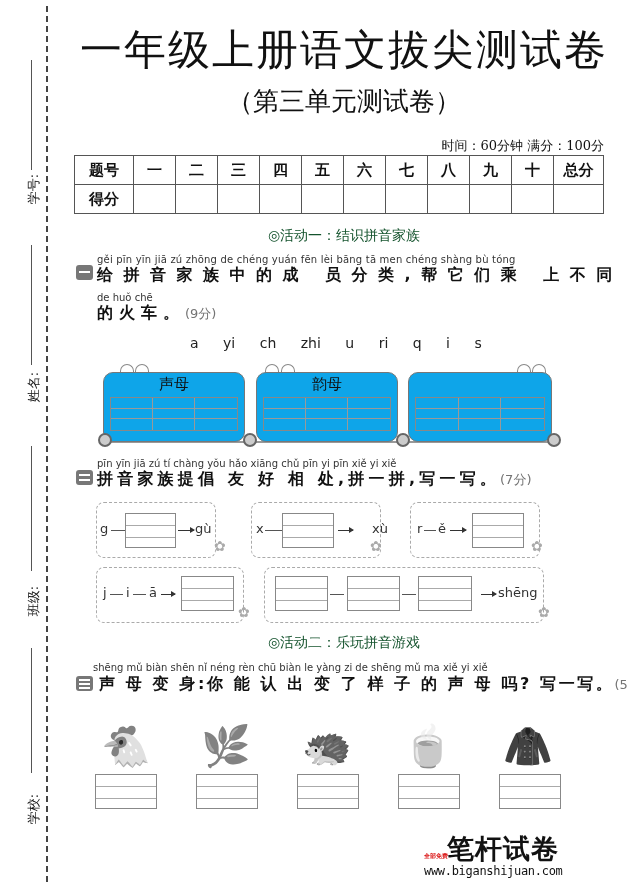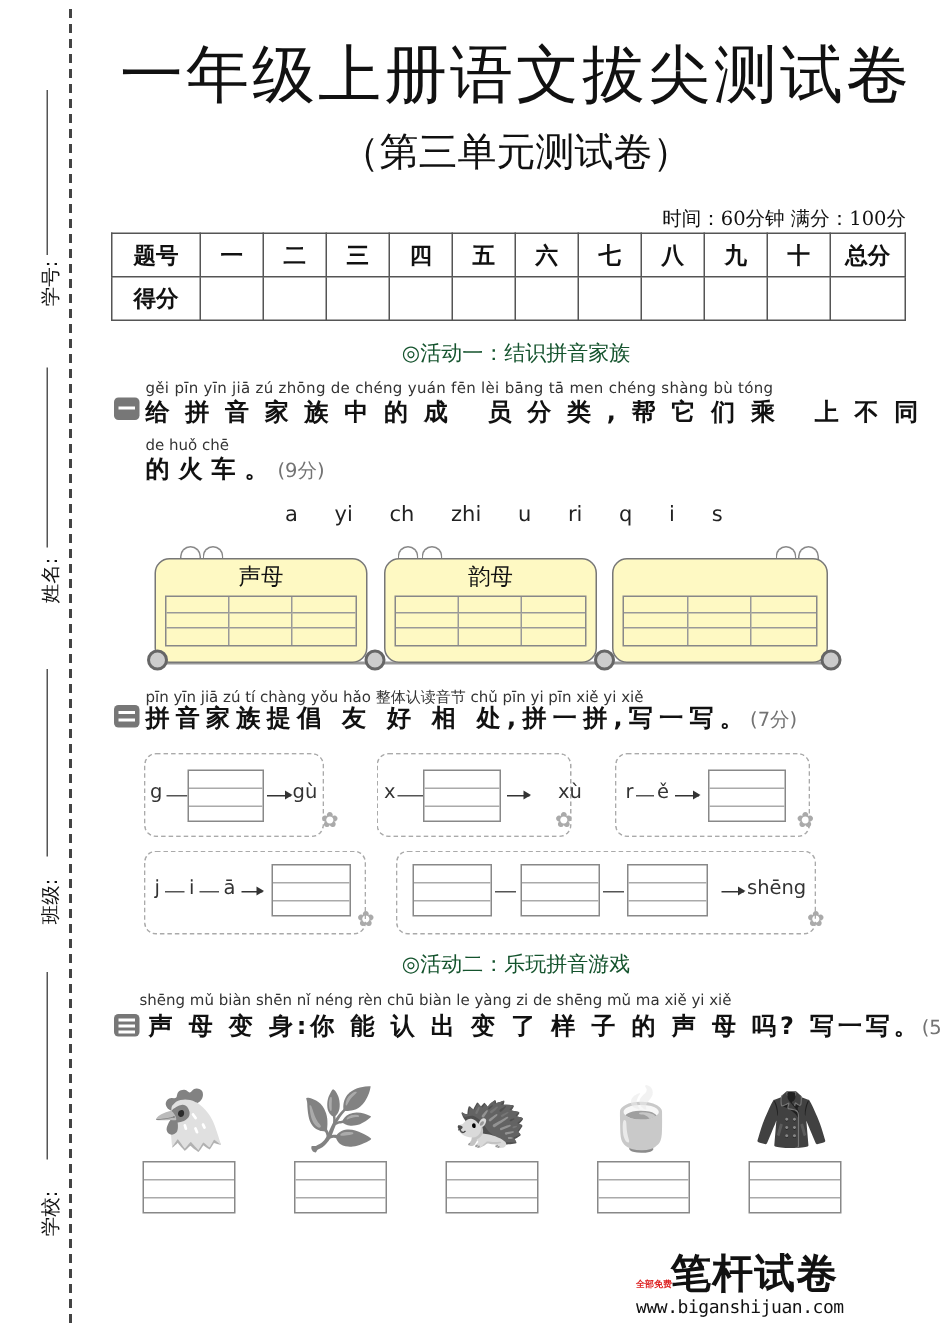--- a/index.html
+++ b/index.html
@@ -25,21 +25,21 @@
   
   .qicon{position:absolute;width:17px;height:15px;background:#777;border-radius:3px;}
   .qicon i{position:absolute;left:3px;right:3px;height:2px;background:#fff;}
   .pinyin{position:absolute;font-family:"DejaVu Sans","Liberation Sans",sans-serif;font-size:10px;color:#333;white-space:nowrap;}
   .hanzi{position:absolute;font-family:"DejaVu Sans","Liberation Sans",sans-serif;font-size:16px;font-weight:bold;white-space:nowrap;letter-spacing:5px;}
   .pts{font-weight:normal;font-size:13px;letter-spacing:0;color:#737373;}
   
   .letters{position:absolute;top:335px;left:190px;font-family:"DejaVu Sans","Liberation Sans",sans-serif;font-size:14px;color:#222;}
   .letters span{display:inline-block;margin-right:20px;}
   
-  .car{position:absolute;top:372px;height:70px;border:1.5px solid #777;border-radius:10px;background:#fef9c3;}
+  .car{position:absolute;top:372px;height:70px;border:1.5px solid #777;border-radius:10px;background:#0ea5e9;}
   .car-title{position:absolute;top:2px;left:0;right:0;text-align:center;font-size:15px;font-family:"DejaVu Serif",serif;}
   .car-grid{position:absolute;left:6px;right:6px;top:24px;height:34px;display:grid;grid-template-columns:1fr 1fr 1fr;grid-template-rows:1fr 1fr 1fr;border:1px solid #888;}
   .car-grid div{border-right:1px solid #999;border-bottom:1px solid #999;}
   .car-grid div:nth-child(3n){border-right:none;}
   .car-grid div:nth-child(n+7){border-bottom:none;}
   .wheel{position:absolute;width:14px;height:14px;border-radius:50%;border:2px solid #666;background:#ccc;top:433px;}
   .rail{position:absolute;top:441px;left:102px;width:458px;height:2px;background:#999;}
   .fruit{position:absolute;width:14px;height:9px;border:1px solid #888;border-bottom:none;border-radius:8px 8px 0 0;}
   
   .wbox{position:absolute;border:1px solid #888;background:#fff;}
@@ -184,21 +184,21 @@
 </div>
 <div class="wheel" style="left:98px;"></div>
 <div class="wheel" style="left:243px;"></div>
 <div class="wheel" style="left:396px;"></div>
 <div class="wheel" style="left:547px;"></div>
 
 <div class="qicon" style="left:76px;top:470px;">
     <i style="top:4px;"></i>
     <i style="top:9px;"></i>
   </div>
-<div class="pinyin" style="left:97px;top:458px;">pīn yīn jiā  zú   tí chàng yǒu   hǎo 整体认读音节 chǔ   pīn yi  pīn   xiě  yi  xiě</div>
+<div class="pinyin" style="left:97px;top:458px;">pīn yīn jiā  zú   tí chàng yǒu   hǎo xiāng chǔ   pīn yi  pīn   xiě  yi  xiě</div>
 <div class="hanzi" style="left:97px;top:469px;letter-spacing:4.2px;"><span>拼音家族提倡 友 好 相 处,拼一拼,写一写。</span><span class="pts">(7分)</span></div>
 
 <div class="dashbox" style="left:96px;top:502px;width:120px;height:56px;"></div>
 <div class="ptext" style="left:100px;top:521px;">g</div>
 <div class="dash" style="left:111px;top:530px;width:14px;"></div>
 <div class="wbox" style="left:125px;top:513px;width:51px;height:35px;">
     <i style="top:11px;"></i>
     <i style="top:23px;"></i>
   </div>
 <div class="arrow" style="left:178px;top:530px;width:16px;"></div>

